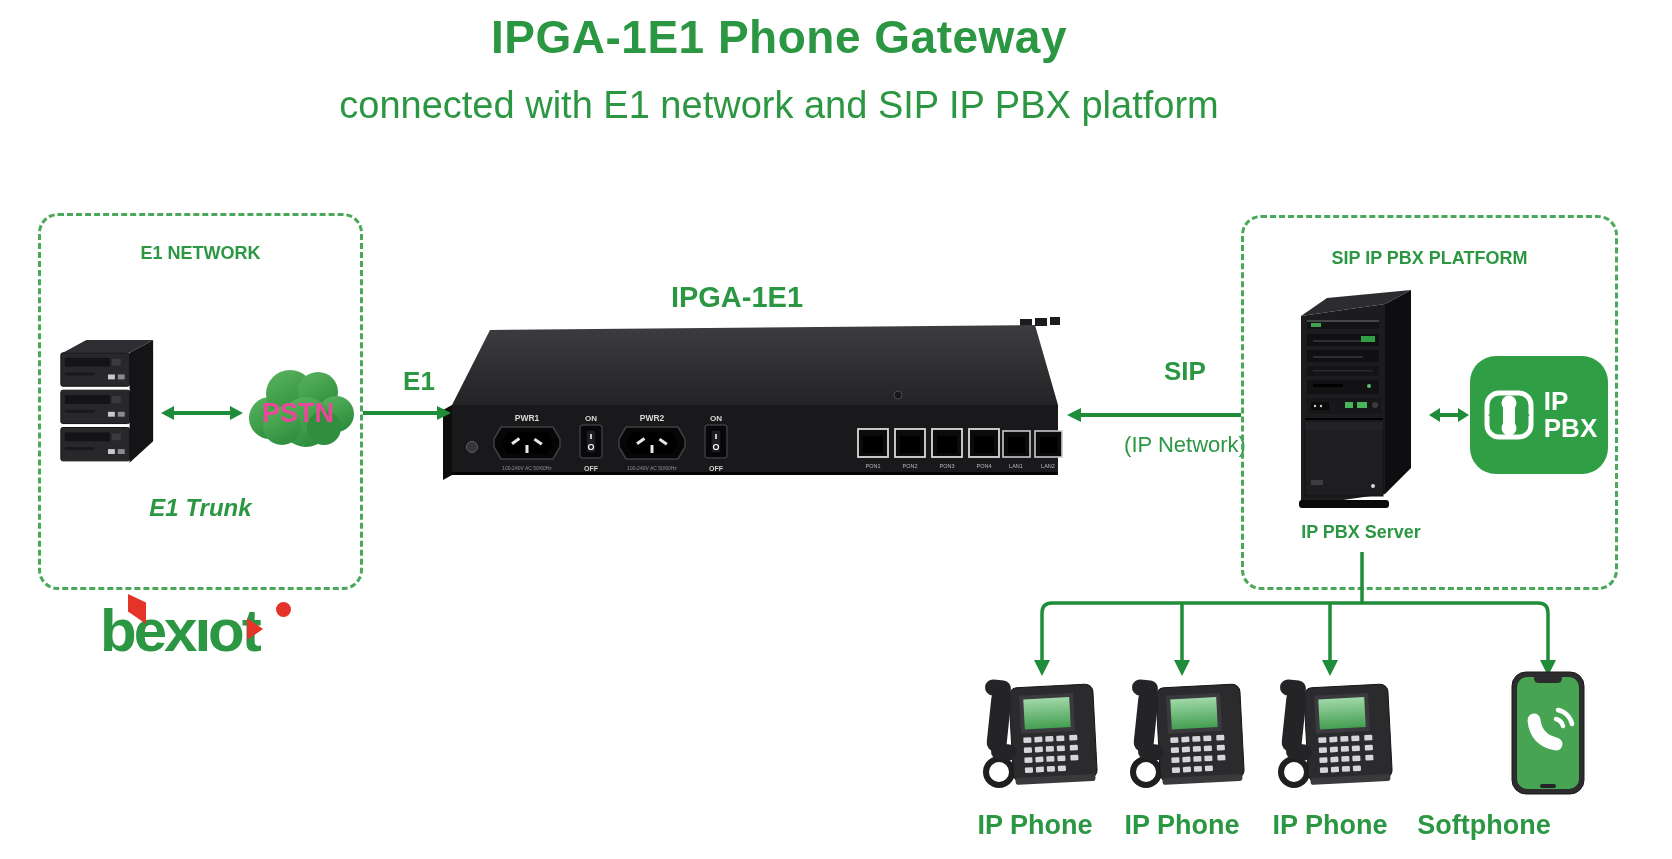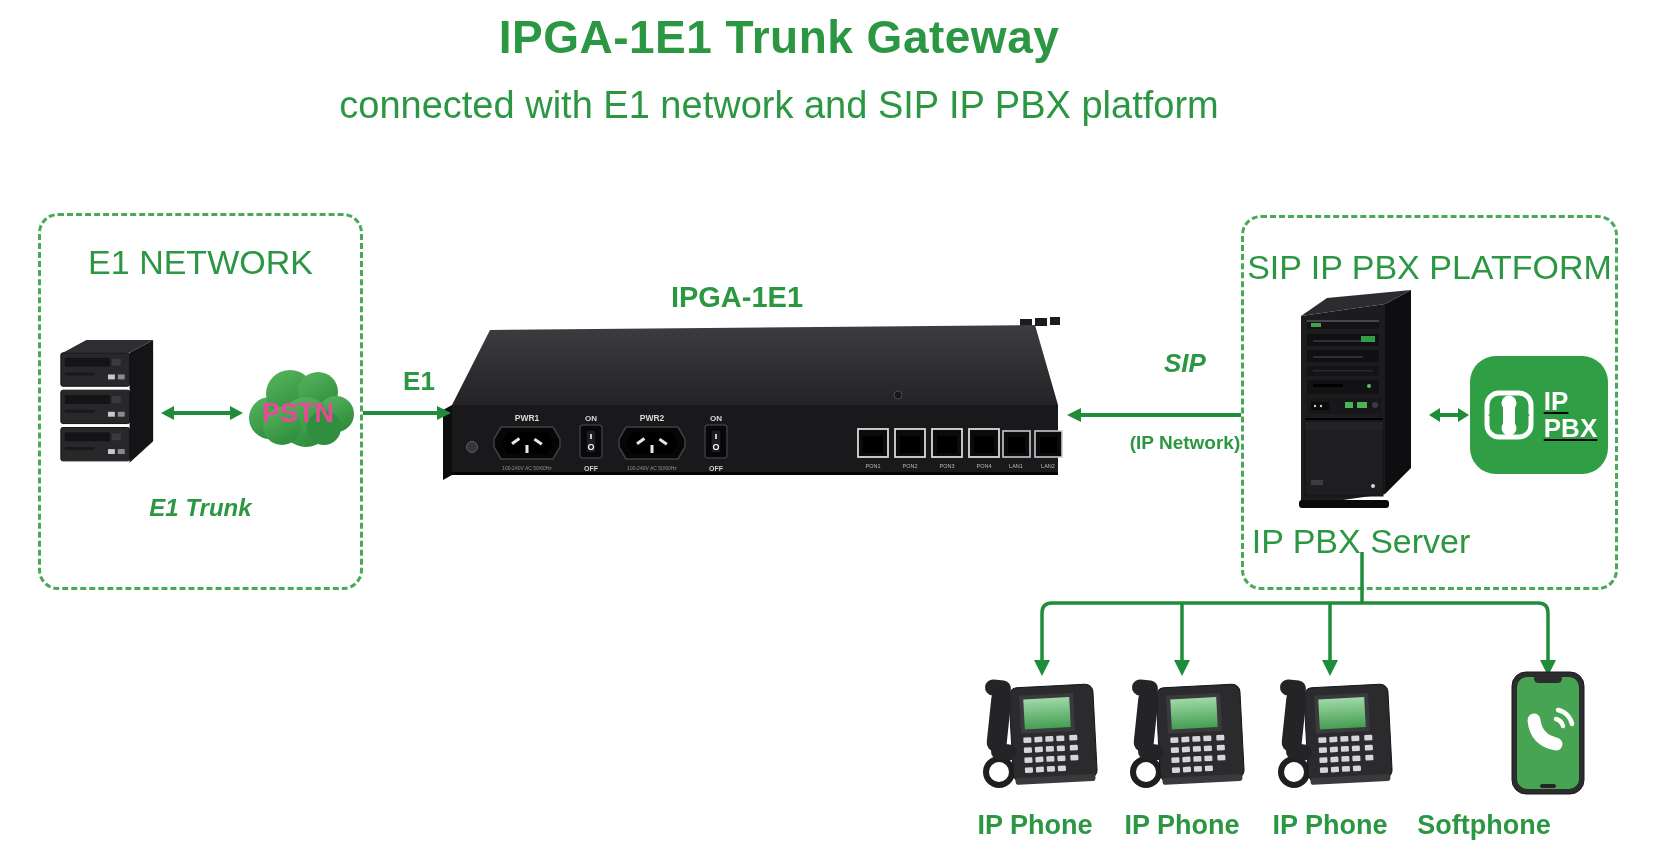--- a/index.html
+++ b/index.html
@@ -4,48 +4,48 @@
 <style>
   html,body{margin:0;padding:0;background:#ffffff;}
   .canvas{position:relative;width:1672px;height:859px;background:#ffffff;overflow:hidden;
           font-family:"Liberation Sans","DejaVu Sans",sans-serif;}
   .abs{position:absolute;}
   .green{color:#2b9742;}
   .ctr{text-align:center;}
   .title{left:0;top:10px;width:1558px;font-size:46px;font-weight:bold;letter-spacing:.5px;}
   .subtitle{left:0;top:84px;width:1558px;font-size:38px;font-weight:400;}
   .dashedbox{border:3px dashed #4aa85a;border-radius:20px;box-sizing:border-box;}
-  .box-title{font-size:34px;font-weight:normal;}
+  .box-title{font-size:18px;font-weight:bold;}
   .caption-bold{font-size:24px;font-weight:bold;font-style:italic;}
-  .caption{font-size:19px;font-weight:700;}
+  .caption{font-size:22px;font-weight:400;}
   .linklabel{font-size:26px;font-weight:bold;}
   .endlabel{font-size:27px;font-weight:700;}
   .cloud-text{color:#ec4899;font-size:27px;font-weight:bold;}
   .devlabel{font-size:29px;font-weight:bold;text-align:center;}
   
   .pbxicon{left:1470px;top:356px;width:138px;height:118px;background:#2f9e44;border-radius:26px;
-           display:flex;align-items:center;justify-content:center;gap:7px;text-decoration:underline;}
+           display:flex;align-items:center;justify-content:center;gap:7px;}
   .pbxicon .txt{color:#fff;font-weight:bold;font-size:26px;line-height:27px;}
   
   .logo{left:100px;top:596px;width:240px;height:78px;font-size:60px;font-weight:bold;
         color:#2b9742;letter-spacing:-3px;line-height:70px;}
   .logo .lx{position:relative;}
   .logo .xwedge{position:absolute;left:147px;top:22px;width:0;height:0;
         border-top:11px solid transparent;border-bottom:11px solid transparent;border-left:16px solid #e6332a;}
   .logo .idotwrap{position:relative;}
   .logo .idot{position:absolute;left:176px;top:6px;width:15px;height:15px;border-radius:50%;background:#e6332a;}
   .logo .bflag{position:absolute;left:28px;top:-2px;width:18px;height:30px;background:#e6332a;
         clip-path:polygon(0 0,100% 28%,100% 100%,0 58%);}
 </style>
 </head>
 <body>
 
 <div class="canvas">
 
-  <div class="abs title green ctr">IPGA-1E1 Trunk Gateway</div>
+  <div class="abs title green ctr">IPGA-1E1 Phone Gateway</div>
   <div class="abs subtitle green ctr">connected with E1 network and SIP IP PBX platform</div>
 
   <div class="abs dashedbox" style="left:38px;top:213px;width:325px;height:377px;"></div>
   <div class="abs box-title green ctr" style="left:38px;top:243px;width:325px;">E1 NETWORK</div>
 
   <svg class="abs" style="left:53px;top:326px;" width="108" height="148" viewBox="0 0 110 148">
     <polygon points="78,26 102,13 102,116 78,138" fill="#141416"></polygon>
     <polygon points="10,26 34,13 102,13 78,26" fill="#2e2e32"></polygon>
     <g>
       <rect x="8" y="26" width="70" height="34" rx="2" fill="#28282b" stroke="#101012"></rect>
@@ -91,20 +91,26 @@
     <circle cx="78" cy="34" r="20" fill="url(#cg)"></circle>
     <circle cx="96" cy="56" r="18" fill="url(#cg)"></circle>
     <circle cx="66" cy="64" r="25" fill="url(#cg)"></circle>
     <circle cx="42" cy="68" r="19" fill="url(#cg)"></circle>
     <circle cx="84" cy="70" r="17" fill="#2f8f3e"></circle>
   </svg>
   <div class="abs cloud-text ctr" style="left:248px;top:398px;width:100px;">PSTN</div>
 
   <div class="abs caption-bold green ctr" style="left:38px;top:494px;width:325px;">E1 Trunk</div>
 
+  <div class="abs logo">
+    <span class="bflag"></span>
+    <span>be</span><span class="lx">x</span><span class="idotwrap">ı</span><span>ot</span>
+    <span class="xwedge"></span>
+    <span class="idot"></span>
+  </div>
 
   <div class="abs devlabel green ctr" style="left:427px;top:281px;width:620px;">IPGA-1E1</div>
 
   <svg class="abs" style="left:443px;top:315px;" width="620" height="165" viewBox="0 0 620 165">
     <defs>
       <linearGradient id="topg" x1="0" y1="0" x2="0" y2="1">
         <stop offset="0" stop-color="#3d3d41"></stop>
           <stop offset="1" stop-color="#232326"></stop>
       </linearGradient>
     </defs>
@@ -181,21 +187,21 @@
     <text x="573" y="153" font-size="5.5" fill="#b9b9bd" text-anchor="middle">LAN1</text>
     <text x="605" y="153" font-size="5.5" fill="#b9b9bd" text-anchor="middle">LAN2</text>
   </svg>
 
   <div class="abs linklabel green ctr" style="left:395px;top:366px;width:48px;">E1</div>
   <svg class="abs" style="left:360px;top:403px;" width="92" height="20" viewBox="0 0 92 20">
     <line x1="3" y1="10" x2="78" y2="10" stroke="#1e8c38" stroke-width="4"></line>
     <polygon points="77,3 77,17 91,10" fill="#1e8c38"></polygon>
   </svg>
 
-  <div class="abs linklabel green ctr" style="left:1150px;top:348px;width:70px;font-style:italic;">SIP</div>
+  <div class="abs linklabel green ctr" style="left:1150px;top:356px;width:70px;">SIP</div>
   <svg class="abs" style="left:1065px;top:405px;" width="178" height="20" viewBox="0 0 178 20">
     <line x1="15" y1="10" x2="176" y2="10" stroke="#1e8c38" stroke-width="4"></line>
     <polygon points="16,3 16,17 2,10" fill="#1e8c38"></polygon>
   </svg>
   <div class="abs caption green ctr" style="left:1095px;top:432px;width:180px;">(IP Network)</div>
 
   <div class="abs dashedbox" style="left:1241px;top:215px;width:377px;height:375px;"></div>
   <div class="abs box-title green ctr" style="left:1241px;top:248px;width:377px;">SIP IP PBX PLATFORM</div>
 
   <svg class="abs" style="left:1287px;top:284px;" width="140" height="228" viewBox="0 0 140 228">

